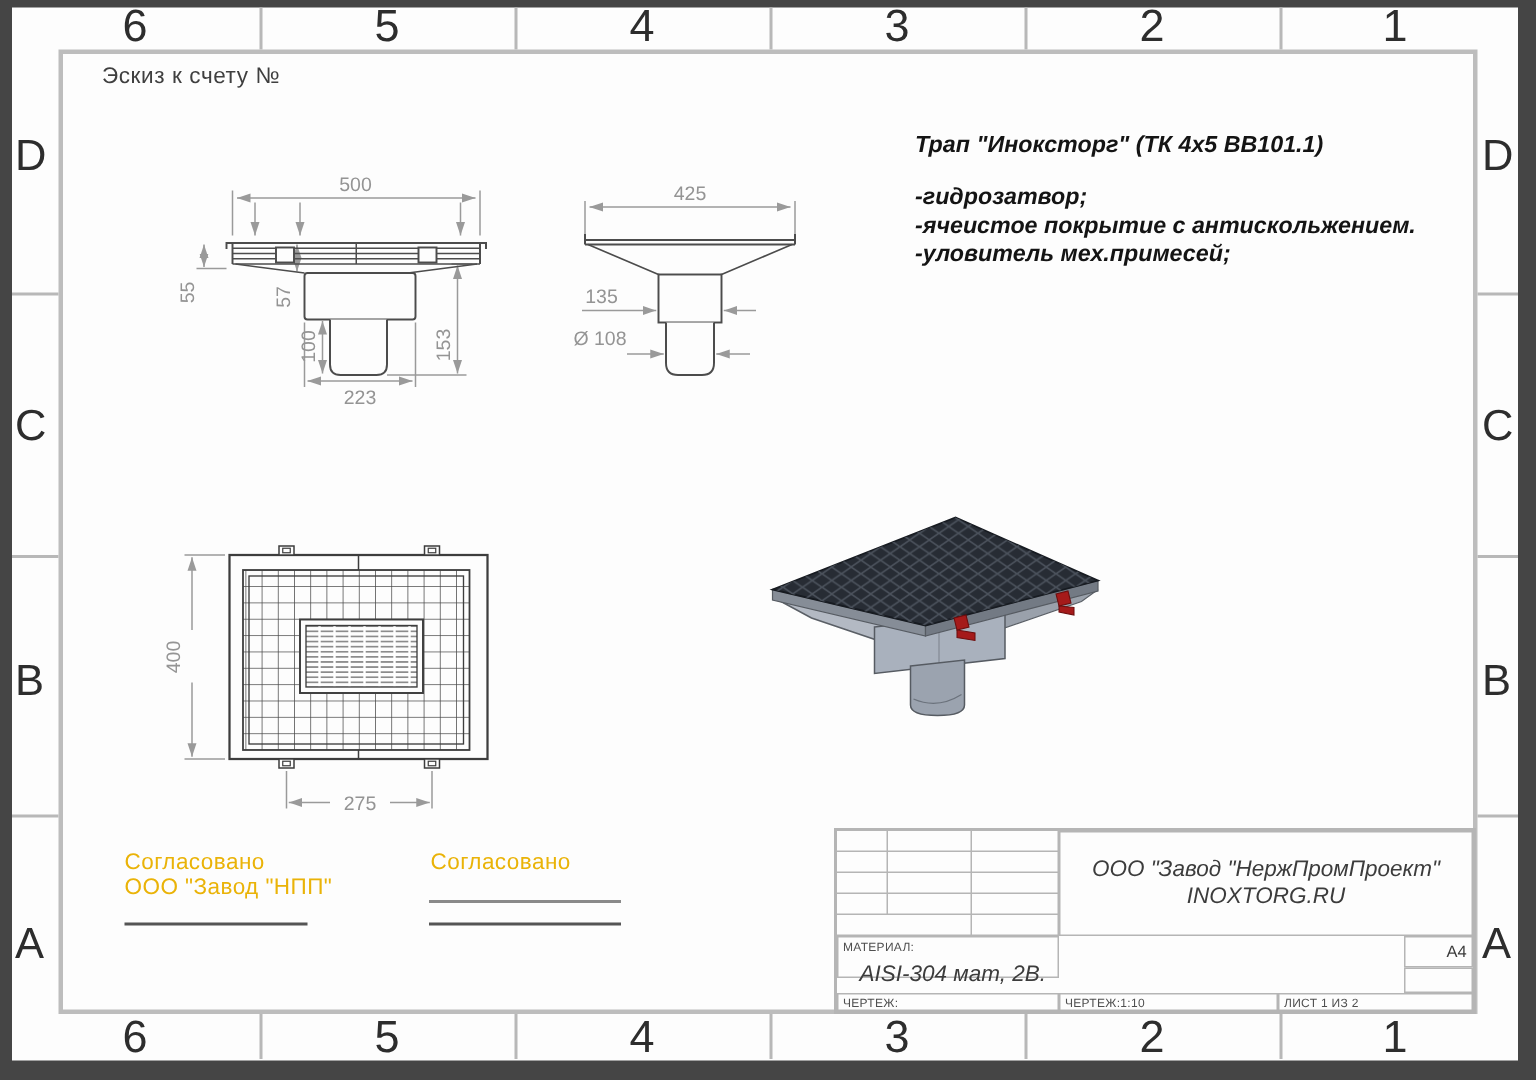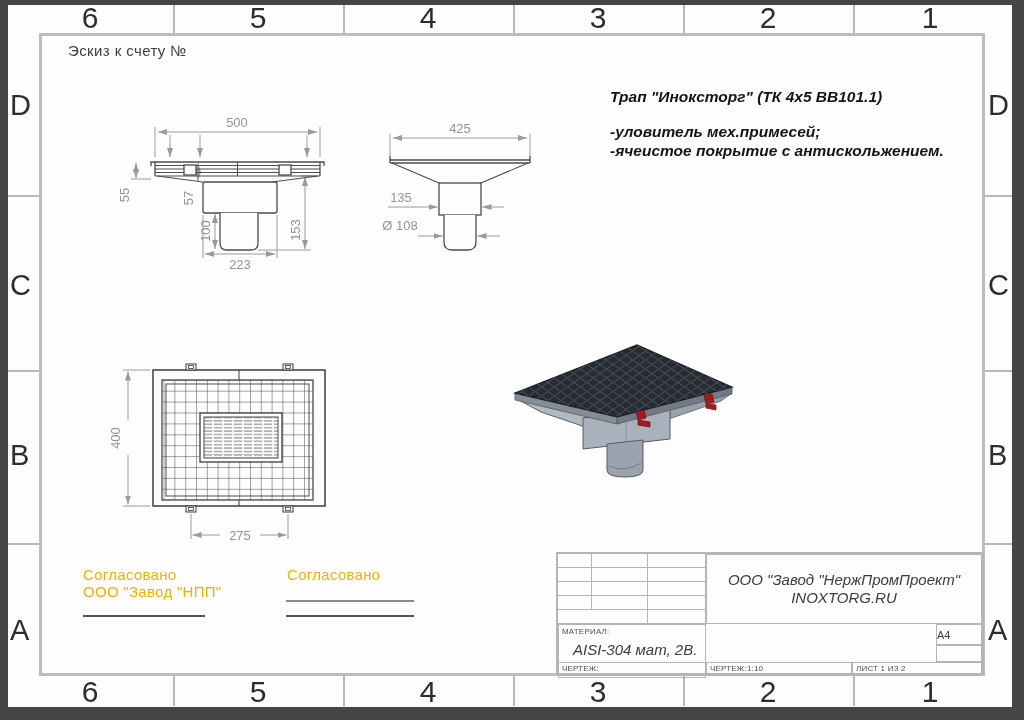--- a/index.html
+++ b/index.html
@@ -26,21 +26,21 @@
   .tb .lbl { position:absolute; left:3px; top:2px; font-size:8px; color:#4f4f4f; letter-spacing:0.2px; white-space:nowrap; }
   .tb-grid { position:absolute; left:0; top:0; width:148px; height:70px; display:grid;
              grid-template-columns:34px 56px 58px; grid-auto-rows:14px; }
   .tb-grid > div { border-right:1.5px solid #b5b5b5; border-bottom:1.5px solid #b5b5b5; }
   .tb-grid > .sp2 { grid-column:1 / 3; }
   .company { position:absolute; left:148px; top:0; width:276px; height:70px; border:1.5px solid #b5b5b5;
              display:flex; flex-direction:column; align-items:center; justify-content:center;
              font-style:italic; font-size:15px; color:#3c3c3c; line-height:18px; }
   .mat-val { position:absolute; left:14px; top:16px; font-style:italic; font-size:15px; color:#3c3c3c; }
   .drw-val { position:absolute; left:0; top:13px; width:100%; text-align:center; font-style:italic; font-weight:bold; font-size:16px; color:#101010; }
-  .a4txt   { position:absolute; left:0; top:4px; width:100%; font-size:11px; color:#3c3c3c; }
+  .a4txt   { position:absolute; left:12px; top:4px; width:100%; text-align:center; font-size:11px; color:#3c3c3c; }
   svg text { font-family:"Liberation Sans", sans-serif; }
   .dimtxt { font-size:13px; fill:#949494; }
 </style>
 </head>
 <body>
 
 <div id="stage">
 
   <div class="sheet"></div>
 
@@ -84,22 +84,23 @@
   <span class="row-letter" style="left:988px; top:285px;">C</span>
   <span class="row-letter" style="left:988px; top:455px;">B</span>
   <span class="row-letter" style="left:988px; top:630px;">A</span>
 
   <div class="frame"></div>
 
   <div class="sketch-label">Эскиз к счету №</div>
 
   <div class="desc">
     <div class="d-title">Трап "Иноксторг" (ТК 4х5 ВВ101.1)</div>
+    <div class="d-feat">-гидрозатвор;</div>
+    <div class="d-feat">-ячеистое покрытие с антискольжением.</div>
     <div class="d-feat">-уловитель мех.примесей;</div>
-    <div class="d-feat">-ячеистое покрытие с антискольжением.</div>
   </div>
 
   <svg style="position:absolute; left:105px; top:113px;" width="225" height="162" viewBox="0 0 225 162">
     <defs>
       <marker id="fa" viewBox="0 0 9 8" refX="9" refY="4" markerWidth="9" markerHeight="8" orient="auto-start-reverse">
         <path d="M0 1L9 4L0 7z" fill="#9a9a9a"></path>
       </marker>
     </defs>
     <g stroke="#9a9a9a" stroke-width="1" fill="none">
       <path d="M50 44V14"></path>
@@ -271,21 +272,21 @@
       <div></div>
         <div></div>
         <div></div>
       <div class="sp2"></div>
         <div></div>
     </div>
     <div class="company">
       <div>ООО "Завод "НержПромПроект"</div>
       <div>INOXTORG.RU</div>
     </div>
-    <div class="cell" style="left:0; top:70px; width:148px; height:54px;">
+    <div class="cell" style="left:0; top:70px; width:148px; height:28px;">
       <span class="lbl">МАТЕРИАЛ:</span>
       <span class="mat-val">AISI-304 мат, 2В.</span>
     </div>
     <div class="cell" style="left:378px; top:70px; width:46px; height:21px;">
       <span class="a4txt">А4</span>
     </div>
     <div class="cell" style="left:378px; top:91px; width:46px; height:17px;"></div>
     <div class="cell" style="left:0; top:108px; width:148px; height:12px;">
       <span class="lbl" style="top:1px;">ЧЕРТЕЖ:</span>
     </div>

